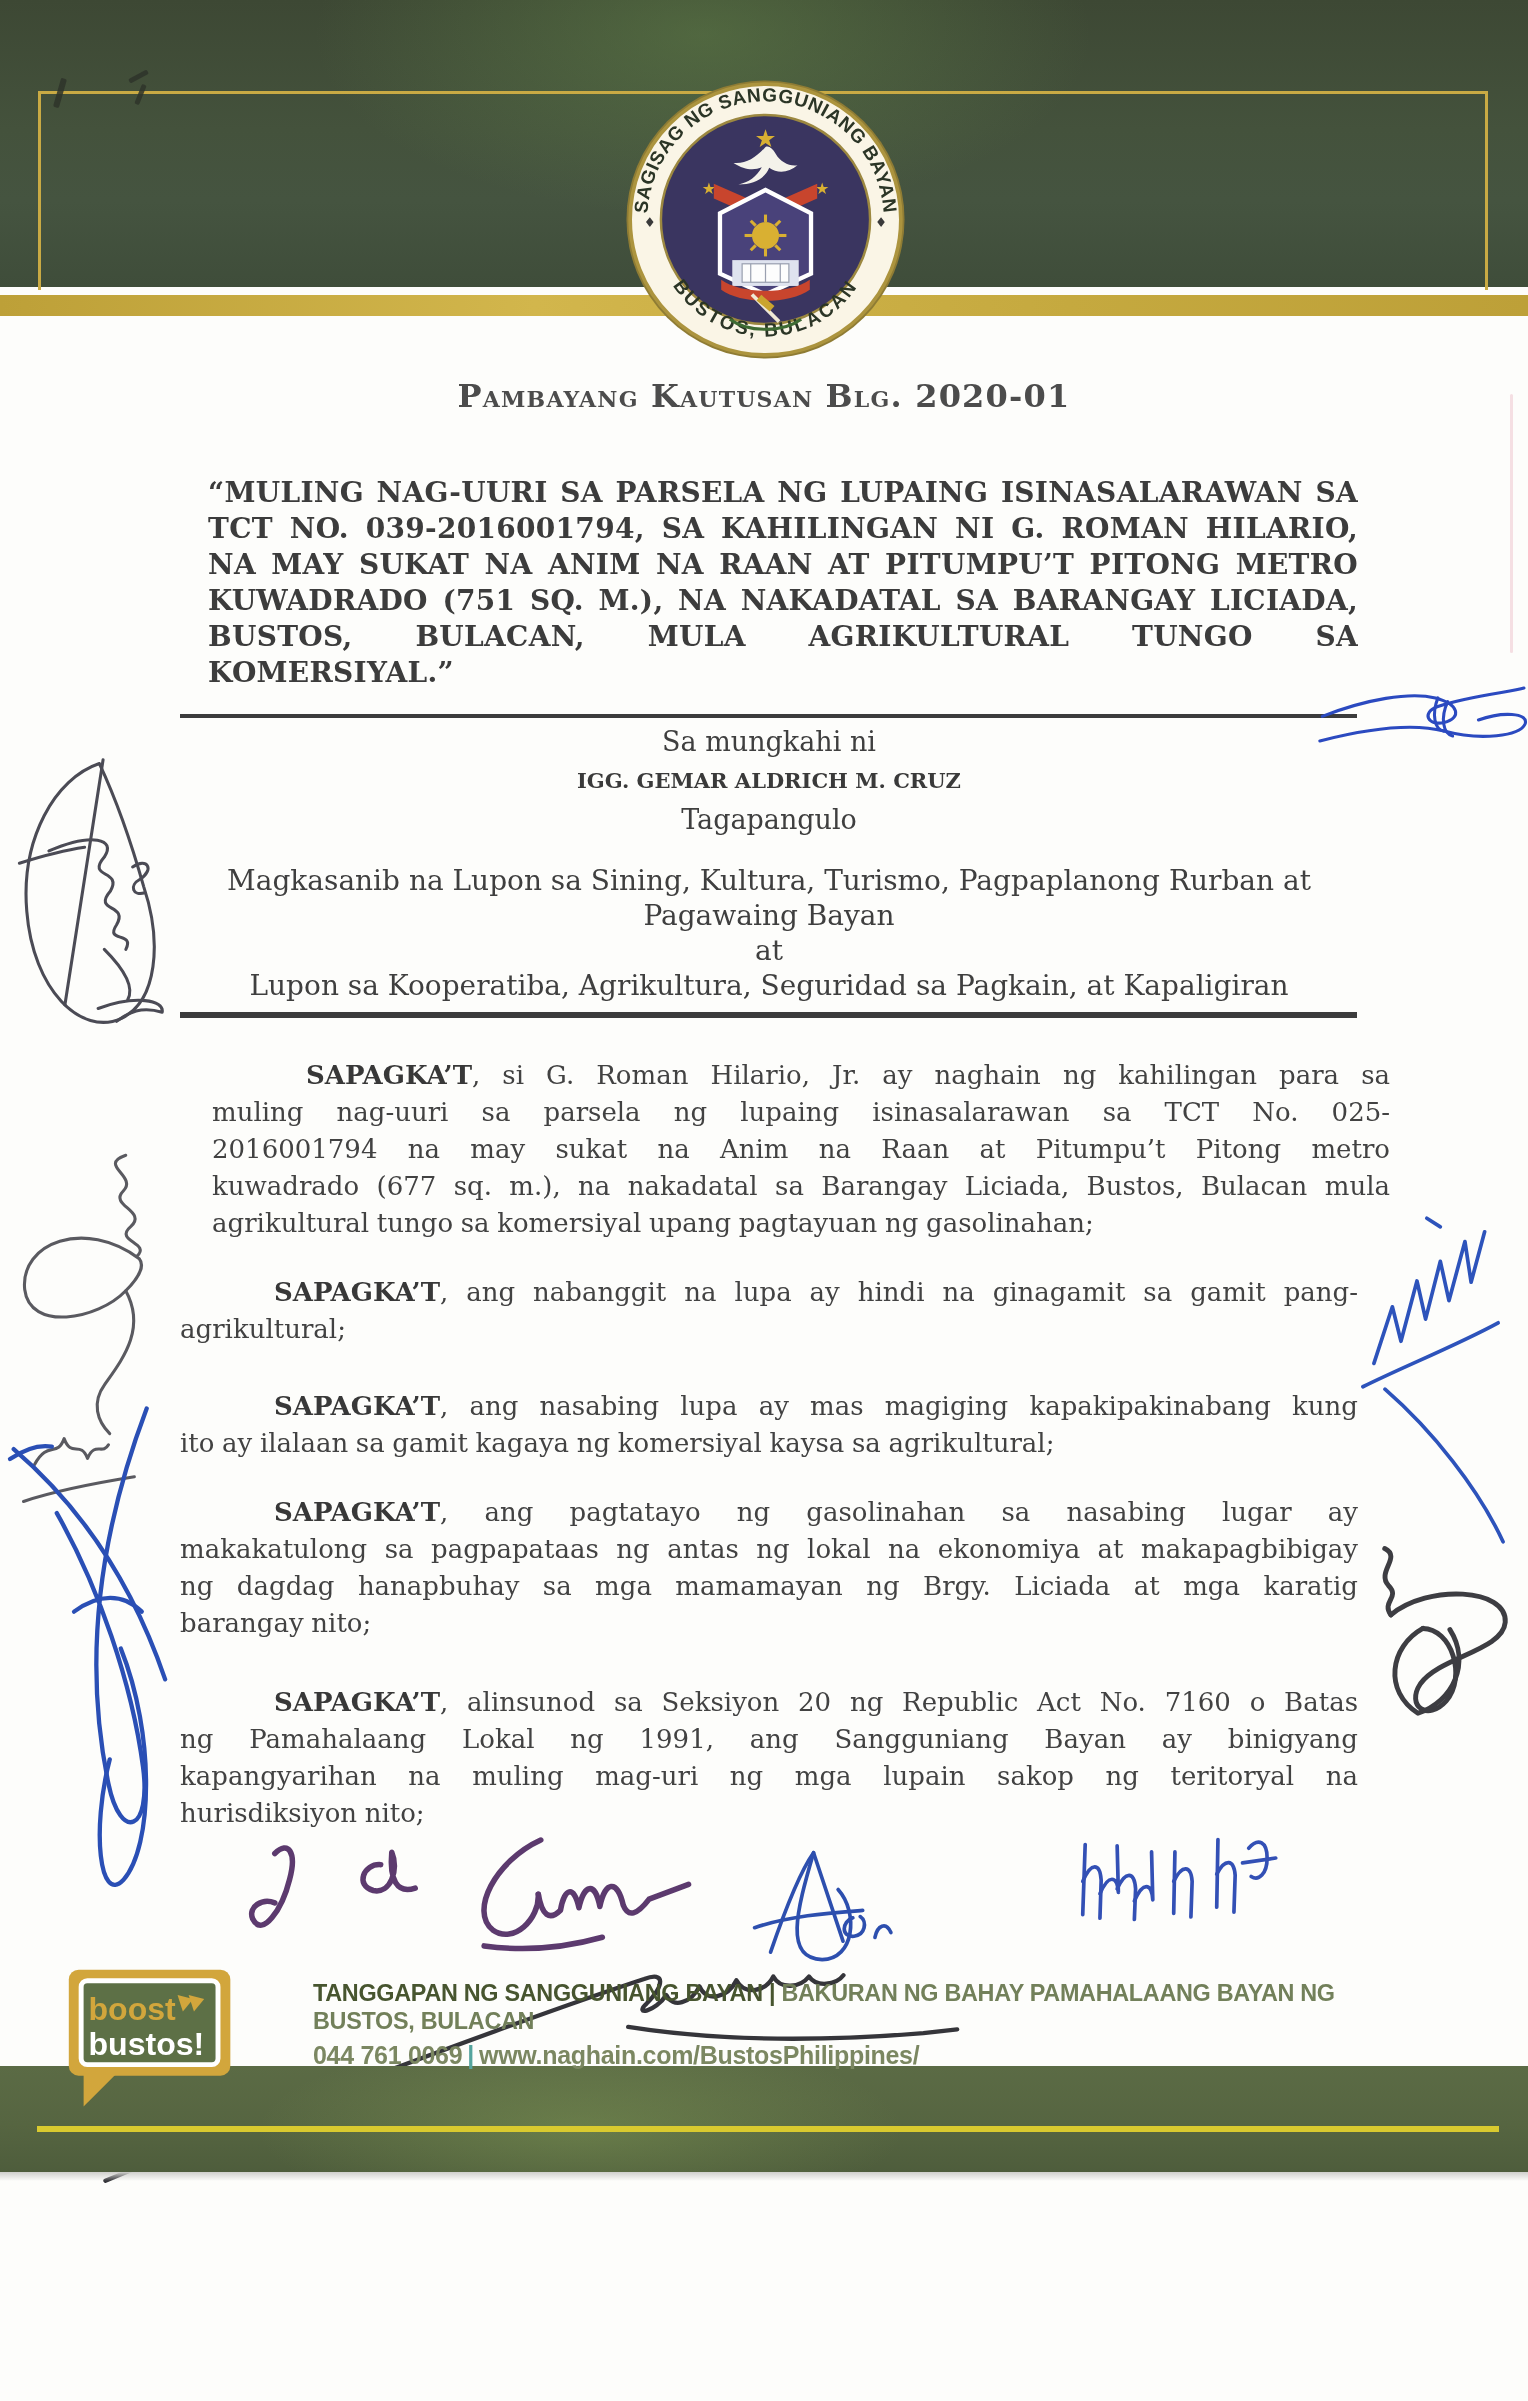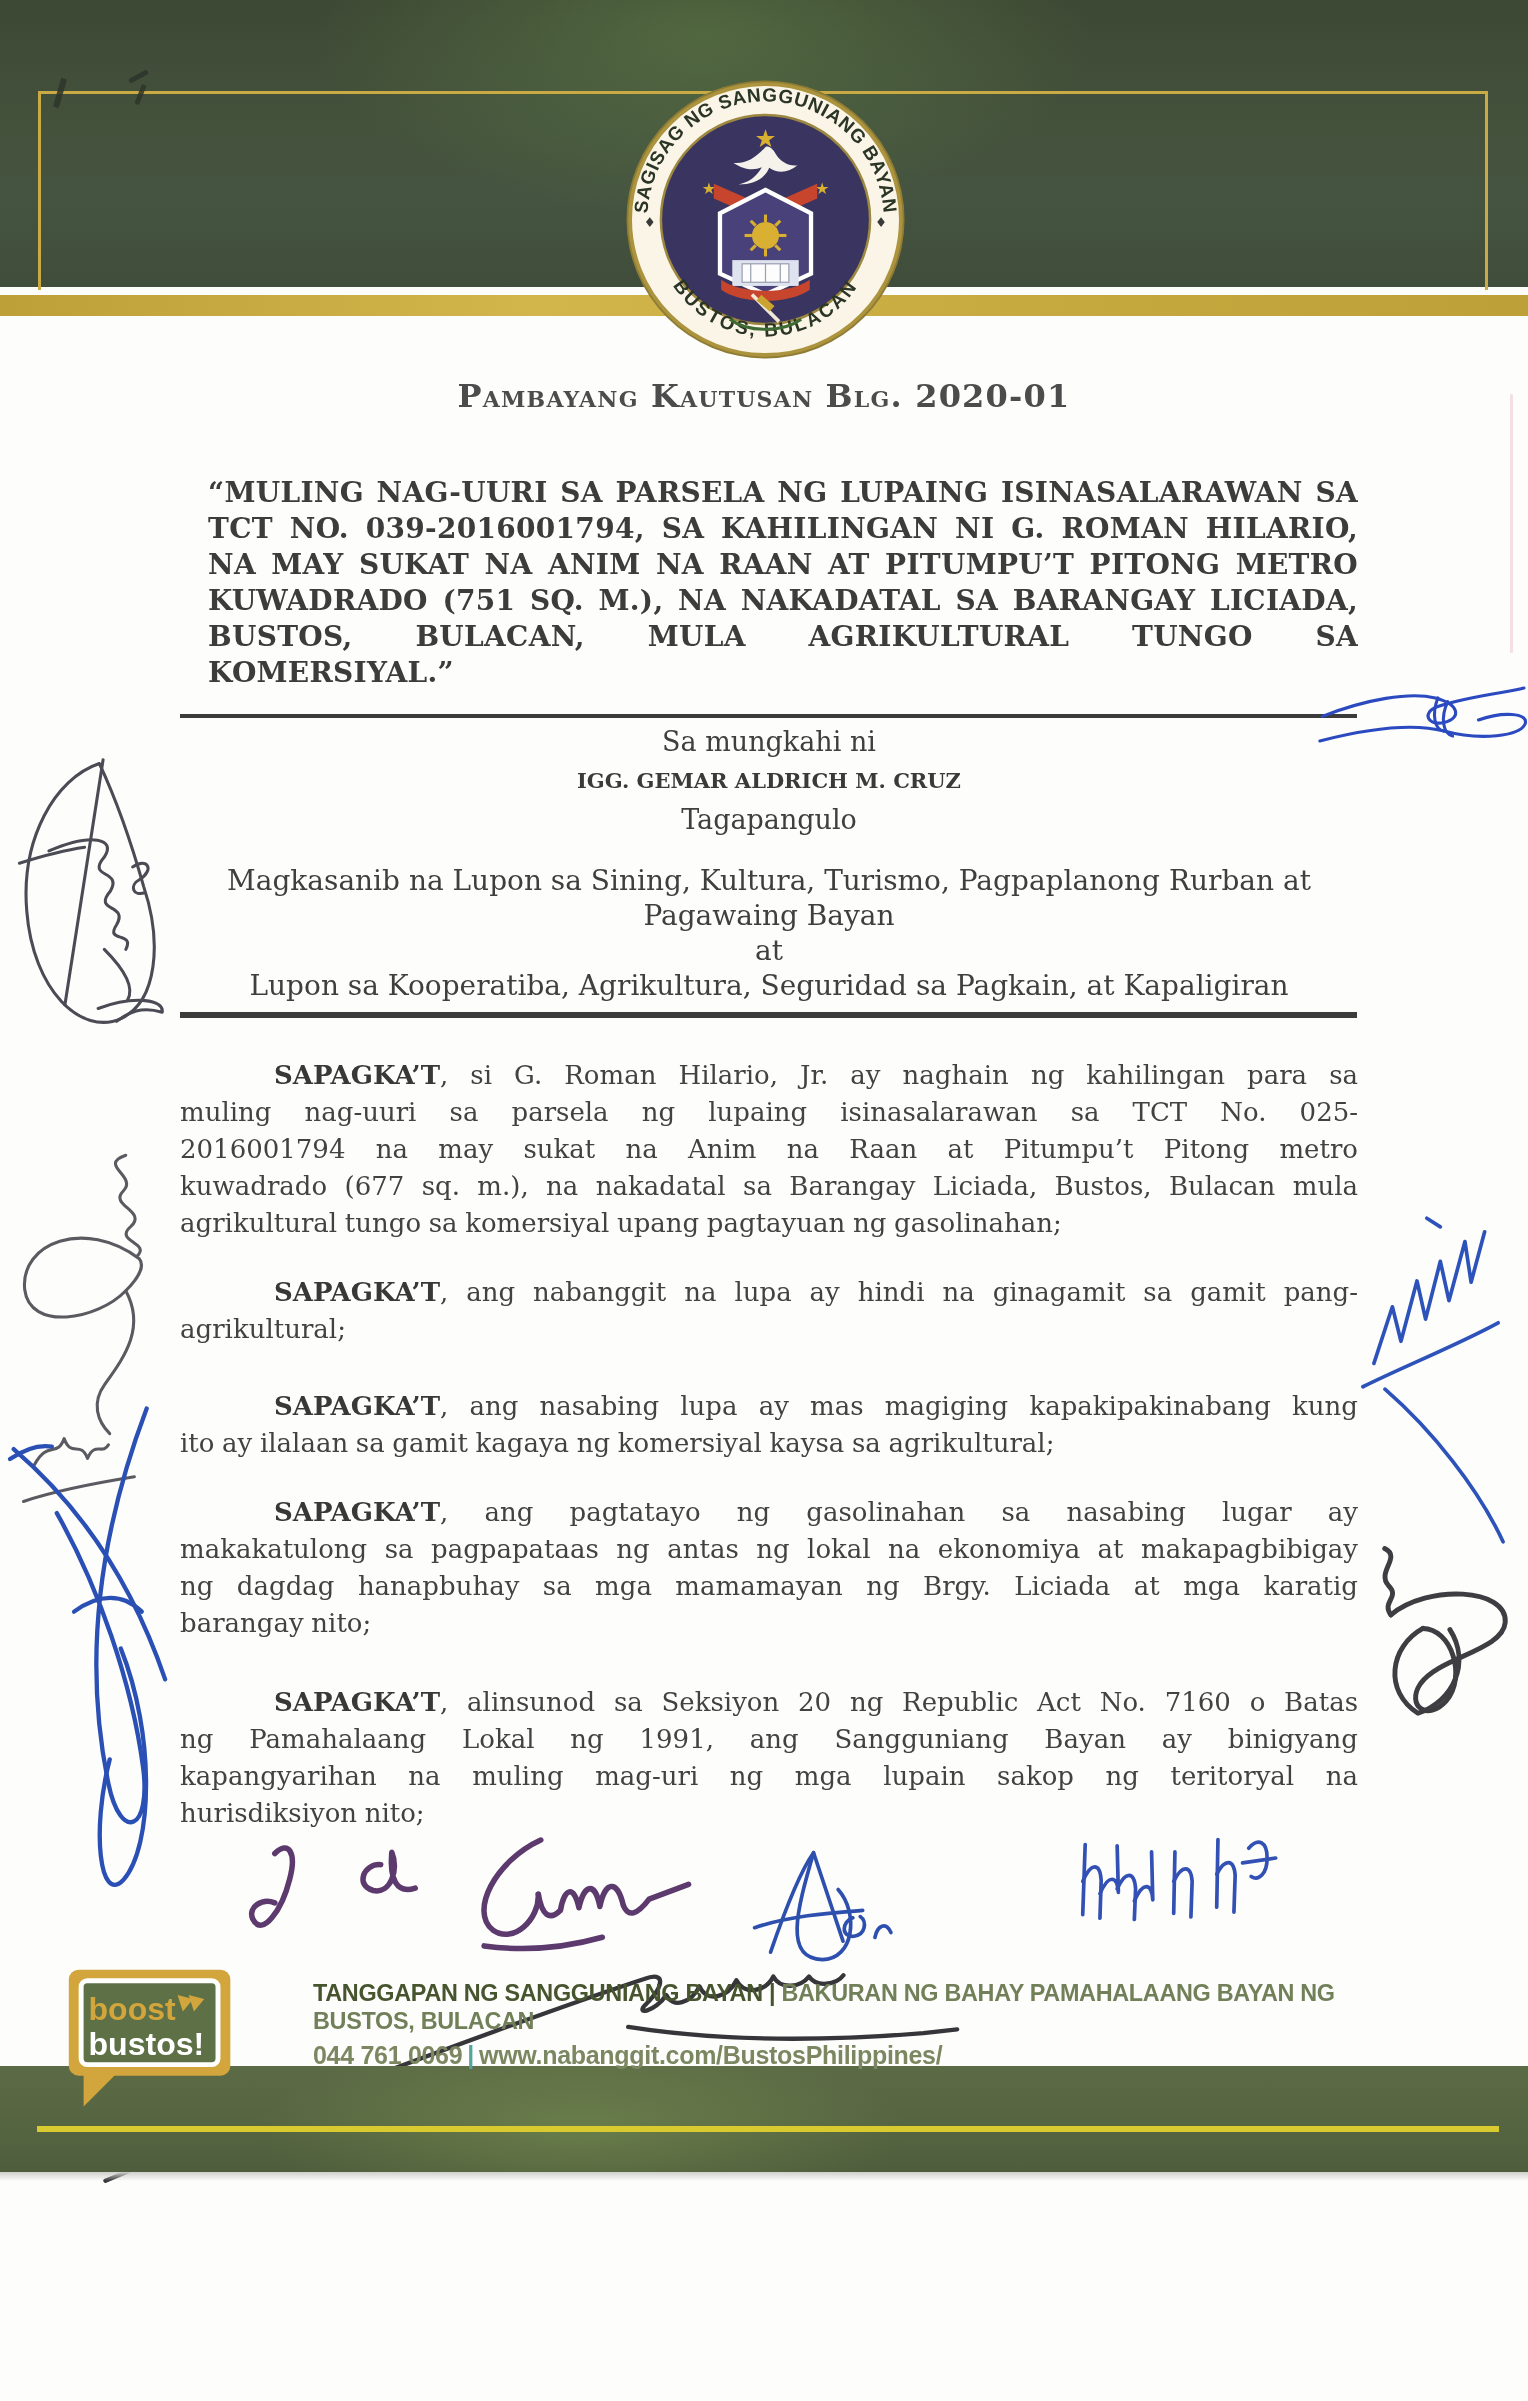--- a/index.html
+++ b/index.html
@@ -52,21 +52,21 @@
   .centered{position:absolute; left:180px; width:1178px; text-align:center;}
   .proposal-intro{top:723px; font-size:27px; line-height:37px;}
   .proposal-name{top:762px; font-size:21px; line-height:38px; font-weight:bold; color:#3a3a3a;}
   .proposal-role{top:801px; font-size:27px; line-height:38px;}
   .committees{top:863px; font-size:28px;}
   .committees div{line-height:35px; height:35px; overflow:hidden;}
   .para{font-size:26px; color:#424242;}
   .para div{height:37px; line-height:37px;}
   .para div:first-of-type{text-indent:94px;}
   .para .b{font-weight:bold; color:#383838;}
-  .p1{top:1057px;} .p2{top:1274px;} .p3{top:1388px;} .p4{top:1494px;} .p5{top:1684px;}
+  .p1{top:1057px;margin-left:32px;} .p2{top:1274px;} .p3{top:1388px;} .p4{top:1494px;} .p5{top:1684px;}
   
   .sig{position:absolute;}
   .sig path{fill:none; stroke-linecap:round; stroke-linejoin:round;}
   
   .footer-band{
     position:absolute; left:0; top:2066px; width:1528px; height:106px;
     background:
       radial-gradient(ellipse 431px 123px at 38% 60%, rgba(150,180,95,.30), rgba(150,180,95,0) 75%),
       linear-gradient(180deg,#5b6b45 0%, #566541 55%, #4e5d3c 100%);
   }
@@ -325,18 +325,18 @@
     <polygon points="186,42 208,56 186,70" fill="#d2a63c" transform="rotate(-18 200 56)"></polygon>
     <polygon points="204,42 226,56 204,70" fill="#d2a63c" transform="rotate(-18 218 56)"></polygon>
     <text x="38" y="144" font-family="Liberation Sans, sans-serif" font-size="52" font-weight="bold" fill="#ffffff">bustos!</text>
   </svg>
 
   <div class="office-text">
     <div class="office-line1">
       <span class="strong">TANGGAPAN NG SANGGUNIANG BAYAN |</span><span> BAKURAN NG BAHAY PAMAHALAANG BAYAN NG BUSTOS, BULACAN</span>
     </div>
     <div class="office-line2">
-      <span>044 761 0069</span><span class="sep">|</span><span>www.nabanggit.com/BustosPhilippines/</span>
+      <span>044 761 0069</span><span class="sep">|</span><span>www.naghain.com/BustosPhilippines/</span>
     </div>
   </div>
 
 </div>
 
 
 </body></html>

